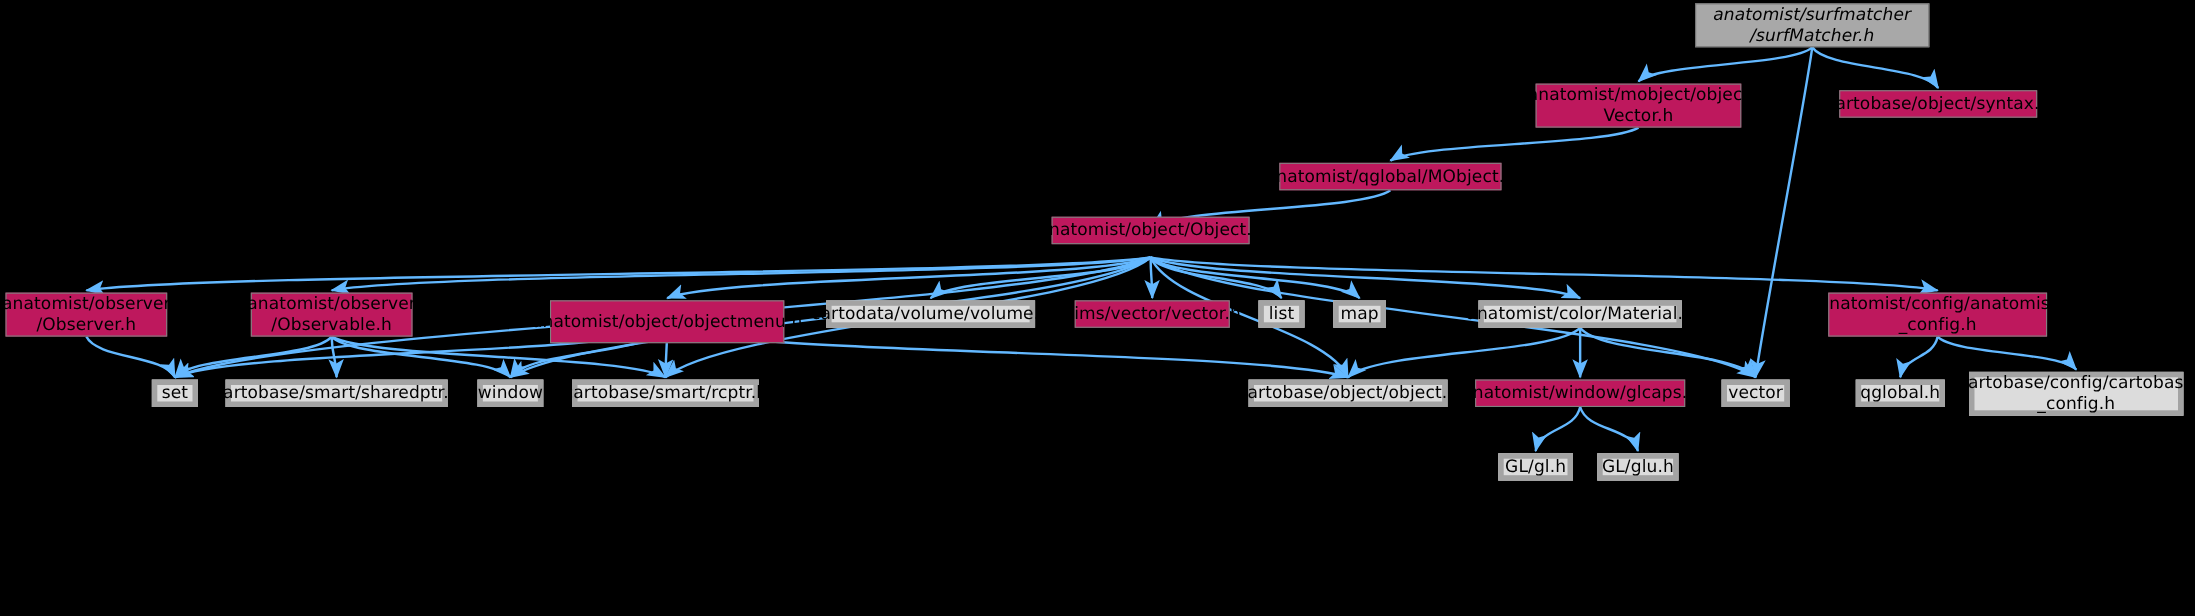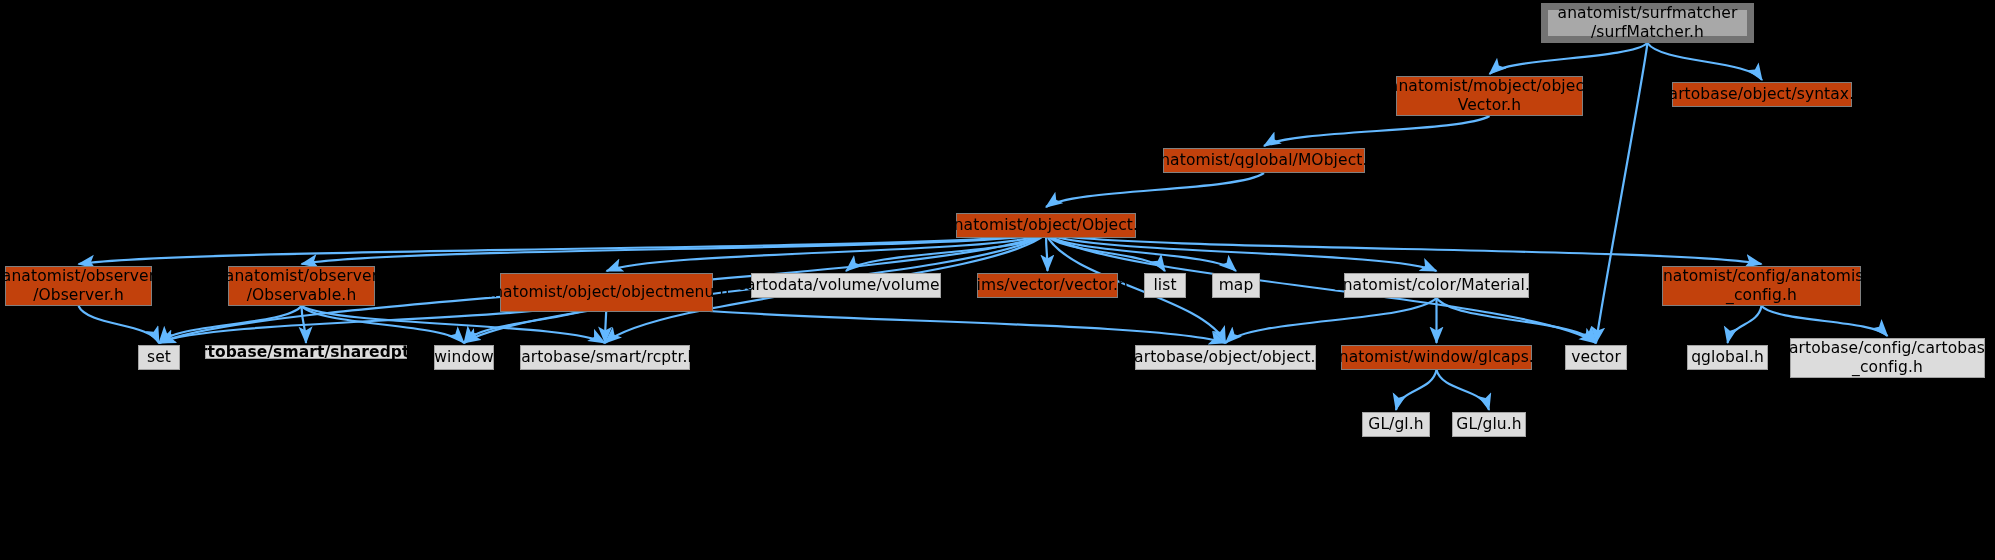--- a/index.html
+++ b/index.html
@@ -8,28 +8,28 @@
   svg.edges{position:absolute;left:0;top:0;width:1995px;height:560px;}
   .node{
     position:absolute;
     box-sizing:border-box;
     display:flex;align-items:center;justify-content:center;
     text-align:center;
     color:#000;
     font-size:15.5px;
     line-height:19px;
     border:1px solid #808080;
-    background:#c2410c;
+    background:#be185d;
     padding:2px 7px;
     white-space:pre-line;
     letter-spacing:0.1px;
   }
   .node.grey{background:#dcdcdc;}
-  .node.root{background:#a8a8a8;border:7px solid #737373;}
-  .node.dark{border:1px solid #a3a3a3;}
+  .node.root{background:#a8a8a8;border:1px solid #737373;font-style:italic;}
+  .node.dark{border:5px solid #a3a3a3;}
 </style>
 </head>
 <body>
 
 <div id="graph">
   <svg class="edges" viewBox="0 0 1995 560">
     <defs>
       <marker id="arrow" markerWidth="9" markerHeight="9" refX="7.5" refY="3.2" orient="auto" markerUnits="strokeWidth">
         <path d="M0,0 L8,3.2 L0,6.4 L1.8,3.2 z" fill="#63b8ff"></path>
       </marker>
@@ -72,35 +72,35 @@
         <path d="M1761.5,306 C1776.62,322.5 1872.38,319.5 1887.5,336" fill="none" stroke="#63b8ff" stroke-width="2.2" marker-end="url(#arrow)"></path>
       </g>
   </svg>
   <div id="node-layer">
       <div class="node root" style="left: 1541px; top: 3px; width: 213px; height: 40px;">anatomist/surfmatcher
 /surfMatcher.h</div>
       <div class="node " style="left: 1396px; top: 76px; width: 187px; height: 40px;">anatomist/mobject/object
 Vector.h</div>
       <div class="node " style="left: 1672px; top: 82px; width: 180px; height: 25px;">cartobase/object/syntax.h</div>
       <div class="node " style="left: 1163px; top: 148px; width: 202px; height: 25px;">anatomist/qglobal/MObject.h</div>
-      <div class="node " style="left: 956px; top: 213px; width: 180px; height: 25px;">anatomist/object/Object.h</div>
+      <div class="node " style="left: 956px; top: 197px; width: 180px; height: 25px;">anatomist/object/Object.h</div>
       <div class="node " style="left: 5px; top: 266px; width: 147px; height: 40px;">anatomist/observer
 /Observer.h</div>
       <div class="node " style="left: 228px; top: 266px; width: 147px; height: 40px;">anatomist/observer
 /Observable.h</div>
       <div class="node " style="left: 500px; top: 273px; width: 213px; height: 39px;">anatomist/object/objectmenu.h</div>
       <div class="node grey dark" style="left: 751px; top: 273px; width: 190px; height: 25px;">cartodata/volume/volume.h</div>
       <div class="node " style="left: 977px; top: 273px; width: 141px; height: 25px;">aims/vector/vector.h</div>
       <div class="node grey dark" style="left: 1144px; top: 273px; width: 42px; height: 25px;">list</div>
       <div class="node grey dark" style="left: 1212px; top: 273px; width: 48px; height: 25px;">map</div>
       <div class="node grey dark" style="left: 1344px; top: 273px; width: 185px; height: 25px;">anatomist/color/Material.h</div>
       <div class="node " style="left: 1662px; top: 266px; width: 199px; height: 40px;">anatomist/config/anatomist
 _config.h</div>
       <div class="node grey dark" style="left: 138px; top: 345px; width: 42px; height: 25px;">set</div>
-      <div class="node grey dark" style="left: 205px; top: 345px; width: 202px; height: 14px; font-weight: bold;">cartobase/smart/sharedptr.h</div>
+      <div class="node grey dark" style="left: 205px; top: 345px; width: 202px; height: 25px;">cartobase/smart/sharedptr.h</div>
       <div class="node grey dark" style="left: 434px; top: 345px; width: 60px; height: 25px;">window</div>
       <div class="node grey dark" style="left: 520px; top: 345px; width: 170px; height: 25px;">cartobase/smart/rcptr.h</div>
       <div class="node grey dark" style="left: 1135px; top: 345px; width: 181px; height: 25px; text-align: right;">cartobase/object/object.h</div>
       <div class="node " style="left: 1341px; top: 345px; width: 191px; height: 25px;">anatomist/window/glcaps.h</div>
       <div class="node grey dark" style="left: 1565px; top: 345px; width: 62px; height: 25px;">vector</div>
       <div class="node grey dark" style="left: 1687px; top: 345px; width: 81px; height: 25px;">qglobal.h</div>
       <div class="node grey dark" style="left: 1790px; top: 338px; width: 195px; height: 40px;">cartobase/config/cartobase
 _config.h</div>
       <div class="node grey dark" style="left: 1362px; top: 412px; width: 68px; height: 25px;">GL/gl.h</div>
       <div class="node grey dark" style="left: 1452px; top: 412px; width: 74px; height: 25px;">GL/glu.h</div>

